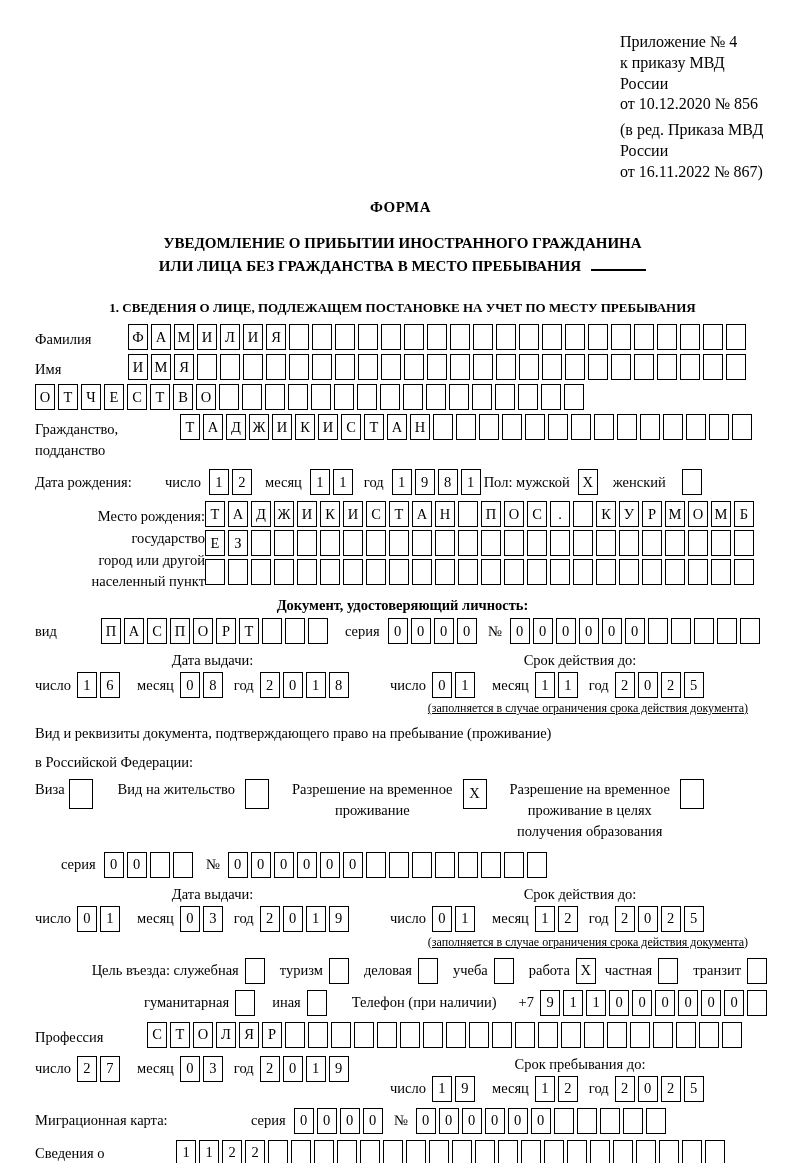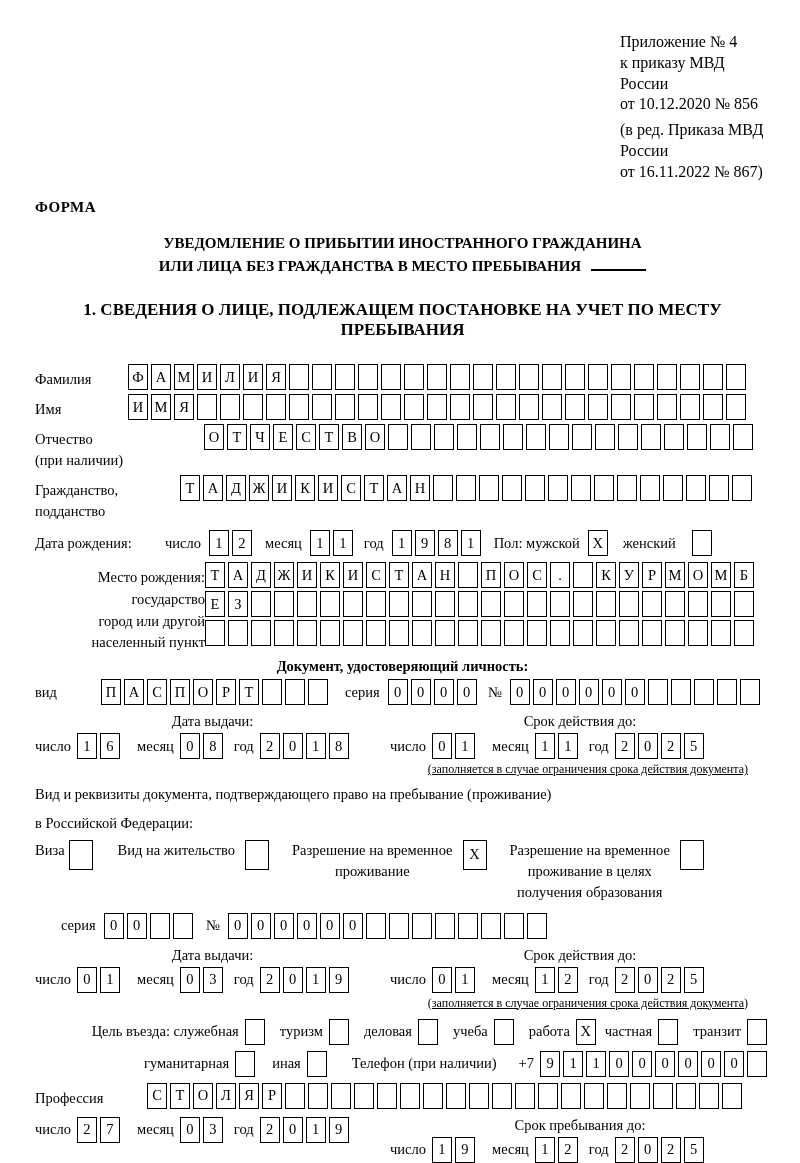--- a/index.html
+++ b/index.html
@@ -10,25 +10,25 @@
     margin: 0 auto;
     color: #000;
     font-family: "Liberation Serif", "DejaVu Serif", serif;
     font-size: 14.5px;
   }
   .page { padding: 32px 30px 14px 35px; }
 
   
   .hdr { margin-left: 585px; font-size: 16px; line-height: 1.3; }
   .hdr .gap { height: 5px; }
-  .forma { text-align: left; font-weight: bold; font-size: 15px; margin-top: 16px; padding-right: 4px; letter-spacing: .5px; }
+  .forma { text-align: center; font-weight: bold; font-size: 15px; margin-top: 16px; padding-right: 4px; letter-spacing: .5px; }
 
   .title { text-align: center; font-weight: bold; font-size: 15px; line-height: 1.55; margin-top: 16px; }
   .uline { display: inline-block; width: 55px; border-bottom: 2px solid #000; margin-left: 10px; vertical-align: baseline; }
-  .sec1 { text-align: center; font-weight: bold; font-size: 17px; margin-top: 22px; margin-bottom: 24px; }
+  .sec1 { text-align: center; font-weight: bold; font-size: 13px; margin-top: 22px; margin-bottom: 8px; }
 
   
   .cells { display: inline-flex; flex-wrap: nowrap; vertical-align: middle; }
   .cell {
     width: 20px; height: 26px; border: 1.8px solid #000; margin-right: 3px;
     display: inline-flex; align-items: center; justify-content: center;
     font-size: 14.5px; flex-shrink: 0; background: #fff;
   }
   .big .cell { width: 24px; height: 30px; }
 
@@ -151,24 +151,20 @@
         <span class="cell"></span>
         <span class="cell"></span>
         <span class="cell"></span>
         <span class="cell"></span>
         <span class="cell"></span>
         <span class="cell"></span>
       </div>
   </div>
 
   <div class="row">
-    <div class="lbl w169">
-      <div>Отчество</div>
-      <div>(при наличии)</div>
-    </div>
     <div class="cells">
         <span class="cell">О</span>
         <span class="cell">Т</span>
         <span class="cell">Ч</span>
         <span class="cell">Е</span>
         <span class="cell">С</span>
         <span class="cell">Т</span>
         <span class="cell">В</span>
         <span class="cell">О</span>
         <span class="cell"></span>
@@ -236,21 +232,21 @@
         <span class="cell">1</span>
         <span class="cell">1</span>
       </span>
     <span class="t" style="margin-left:8px">год</span>
     <span class="cells">
         <span class="cell">1</span>
         <span class="cell">9</span>
         <span class="cell">8</span>
         <span class="cell">1</span>
       </span>
-    <span class="t" style="margin-left:10px">Пол: мужской</span>
+    <span class="t" style="">Пол: мужской</span>
     <span class="cells">
         <span class="cell">X</span>
       </span>
     <span class="t" style="margin-left:12px">женский</span>
     <span class="cells" style="margin-left:8px">
         <span class="cell"></span>
       </span>
   </div>
 
   <div class="row" style="margin-top:6px">

